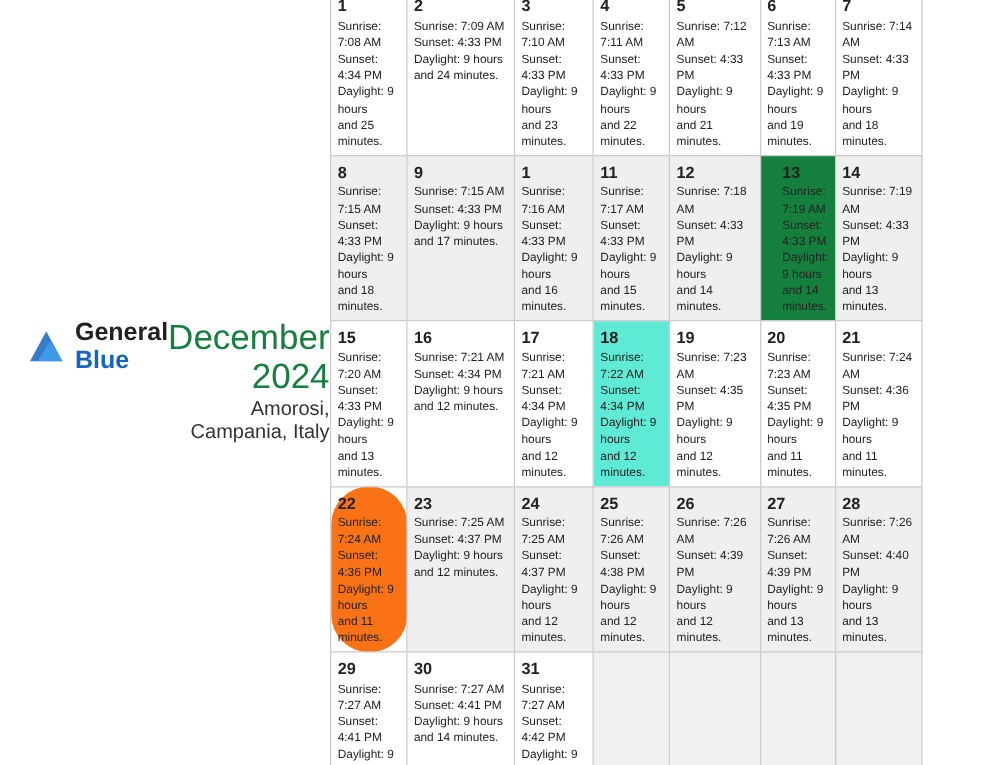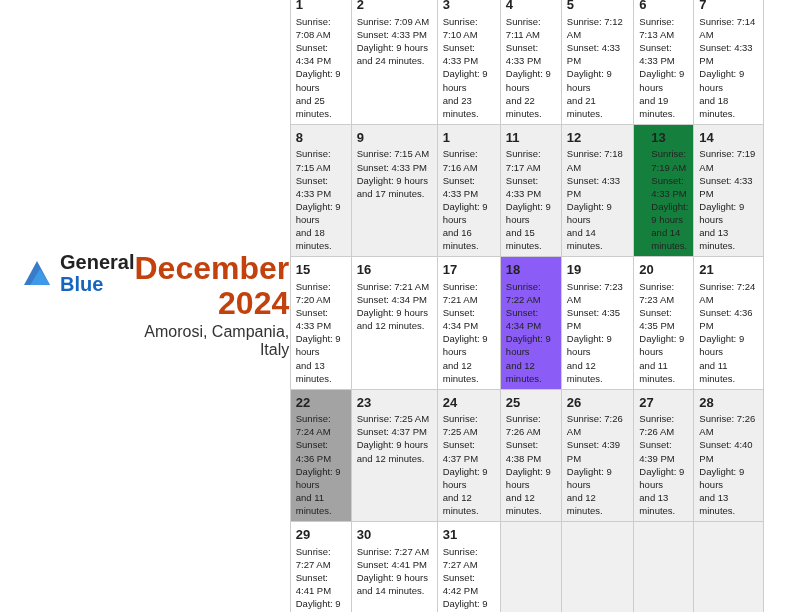--- a/index.html
+++ b/index.html
@@ -31,23 +31,23 @@
     }
     .logo-wrapper {
       display: flex;
       align-items: center;
       gap: 4px;
     }
     .title-block {
       text-align: right;
     }
     .month-title {
-      font-size: 32px;
-      font-weight: bold;
-      color: #c2410c;
+      font-size: 28px;
+      font-weight: normal;
+      color: #15803d;
       line-height: 1.1;
     }
     .location-title {
       font-size: 16px;
       color: #333;
       margin-top: 2px;
     }
     .calendar {
       width: 100%;
       border-collapse: collapse;
@@ -203,39 +203,39 @@
             <div class="day-info">Sunrise: 7:20 AM<br>Sunset: 4:33 PM<br>Daylight: 9 hours<br>and 13 minutes.</div>
           </td>
           <td style="background: rgb(255, 255, 255);">
             <span class="day-number">16</span>
             <div class="day-info">Sunrise: 7:21 AM<br>Sunset: 4:34 PM<br>Daylight: 9 hours<br>and 12 minutes.</div>
           </td>
           <td style="background: rgb(255, 255, 255); margin-top: 13px;">
             <span class="day-number">17</span>
             <div class="day-info">Sunrise: 7:21 AM<br>Sunset: 4:34 PM<br>Daylight: 9 hours<br>and 12 minutes.</div>
           </td>
-          <td style="background: #8b5cf6;">
+          <td style="background: #5eead4;">
             <span class="day-number">18</span>
             <div class="day-info">Sunrise: 7:22 AM<br>Sunset: 4:34 PM<br>Daylight: 9 hours<br>and 12 minutes.</div>
           </td>
           <td style="background: rgb(255, 255, 255); margin-left: 47px;">
             <span class="day-number">19</span>
             <div class="day-info">Sunrise: 7:23 AM<br>Sunset: 4:35 PM<br>Daylight: 9 hours<br>and 12 minutes.</div>
           </td>
           <td style="background: rgb(255, 255, 255);">
             <span class="day-number">20</span>
             <div class="day-info">Sunrise: 7:23 AM<br>Sunset: 4:35 PM<br>Daylight: 9 hours<br>and 11 minutes.</div>
           </td>
           <td style="background: rgb(255, 255, 255);">
             <span class="day-number">21</span>
             <div class="day-info">Sunrise: 7:24 AM<br>Sunset: 4:36 PM<br>Daylight: 9 hours<br>and 11 minutes.</div>
           </td>
         </tr>
         <tr>
-          <td style="background: #a3a3a3;">
+          <td style="background: #f97316; border-radius: 32px;">
             <span class="day-number">22</span>
             <div class="day-info">Sunrise: 7:24 AM<br>Sunset: 4:36 PM<br>Daylight: 9 hours<br>and 11 minutes.</div>
           </td>
           <td style="background: rgb(239, 239, 239);">
             <span class="day-number">23</span>
             <div class="day-info">Sunrise: 7:25 AM<br>Sunset: 4:37 PM<br>Daylight: 9 hours<br>and 12 minutes.</div>
           </td>
           <td style="background: rgb(239, 239, 239);">
             <span class="day-number">24</span>
             <div class="day-info">Sunrise: 7:25 AM<br>Sunset: 4:37 PM<br>Daylight: 9 hours<br>and 12 minutes.</div>

